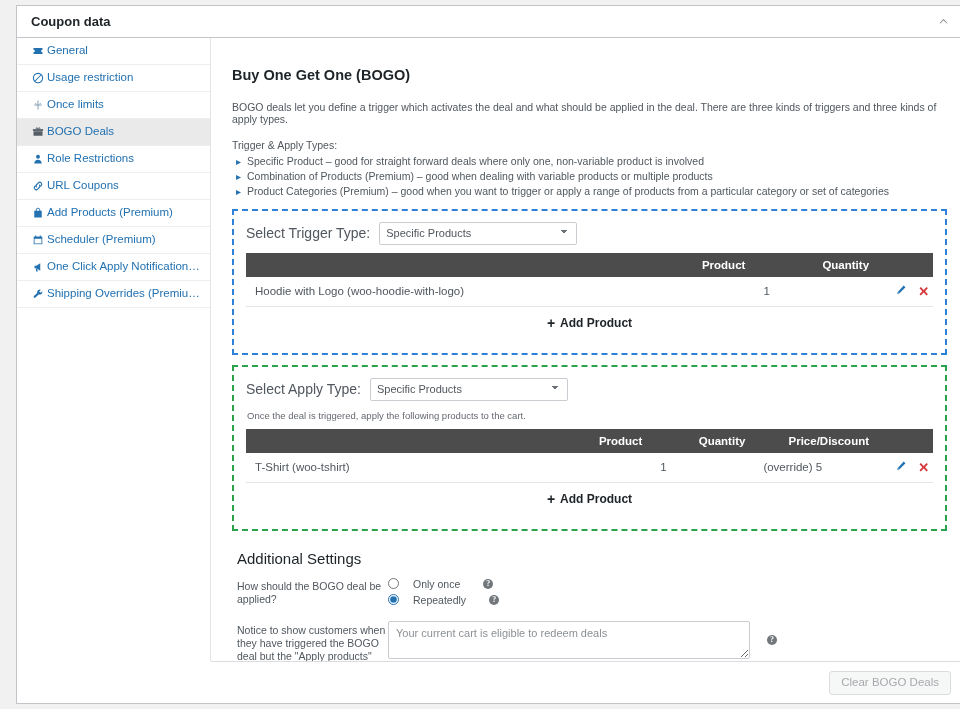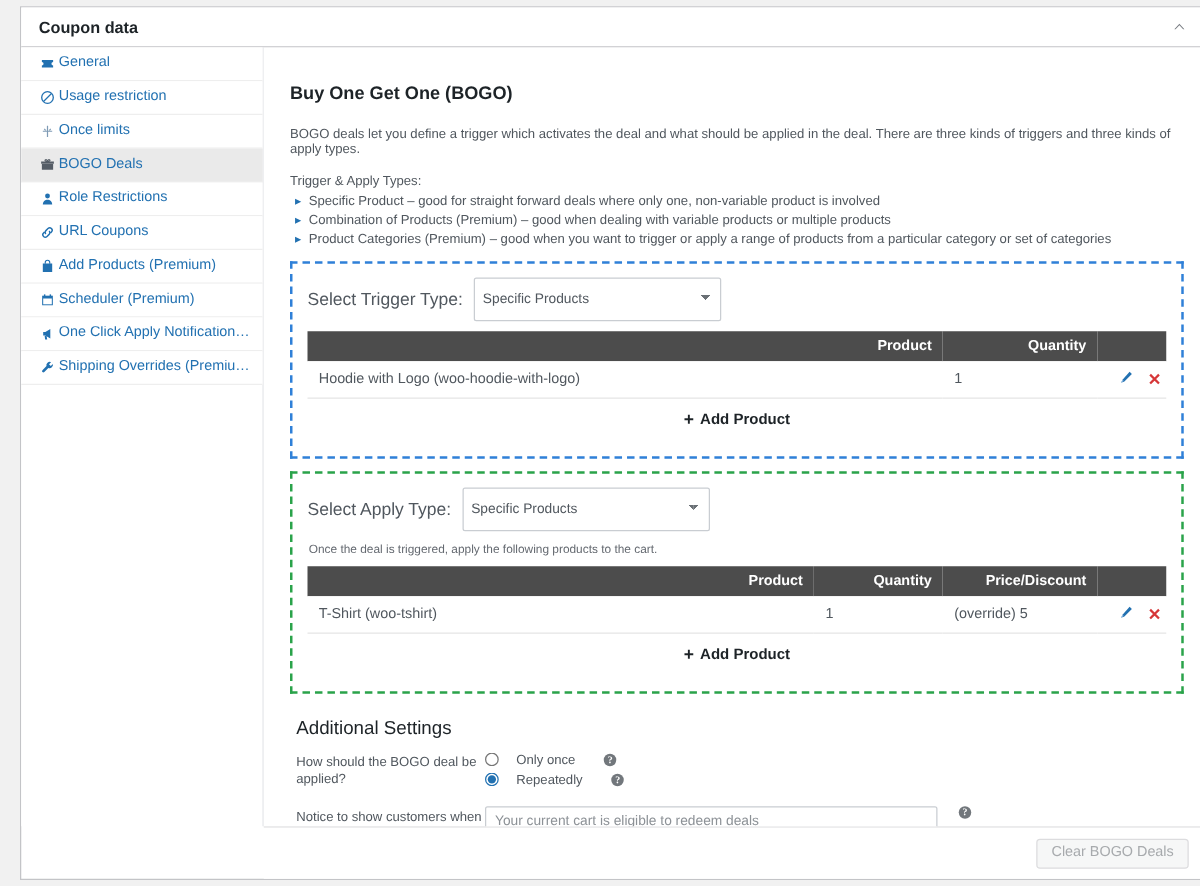--- a/index.html
+++ b/index.html
@@ -157,21 +157,21 @@
   }
   .select-row .sel-label {
     font-size: 14px;
     color: #50575e;
     line-height: 1;
   }
   select.wc-select {
     font-family: "Liberation Sans", sans-serif;
     font-size: 11px;
     color: #50575e;
-    height: 35px;
+    height: 23px;
     border: 1px solid #c9cdd2;
     border-radius: 2px;
     background: #fff;
     padding: 0 20px 0 6px;
     -webkit-appearance: none;
     appearance: none;
     background-image:
       linear-gradient(45deg, transparent 50%, #6a7075 50%),
       linear-gradient(135deg, #6a7075 50%, transparent 50%);
     background-position:
@@ -309,21 +309,21 @@
     border: 1px solid #c9cdd2;
     border-radius: 2px;
     font-family: "Liberation Sans", sans-serif;
     font-size: 11px;
     color: #50575e;
     padding: 5px 7px;
     resize: vertical;
     background: #fff;
   }
   textarea.notice-box::placeholder { color: #8c9196; }
-  .field-wrap { display: flex; align-items: flex-start; gap: 8px; }
+  .field-wrap { display: flex; align-items: center; gap: 8px; }
 
   
   .panel-footer {
     flex: 0 0 42px;
     height: 42px;
     border-top: 1px solid #dcdcde;
     background: #fff;
     display: flex;
     align-items: center;
     padding: 0 14px 0 12px;

